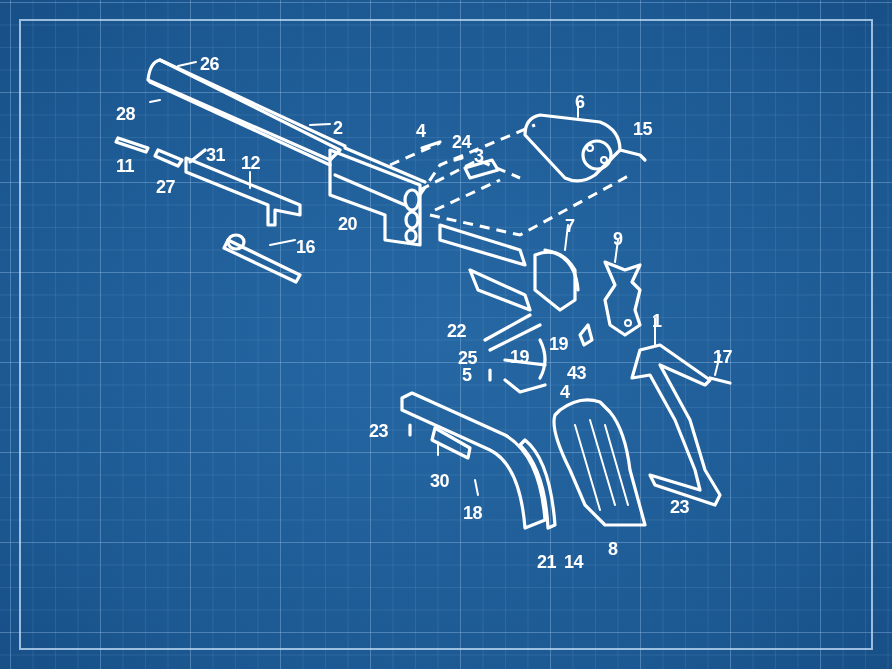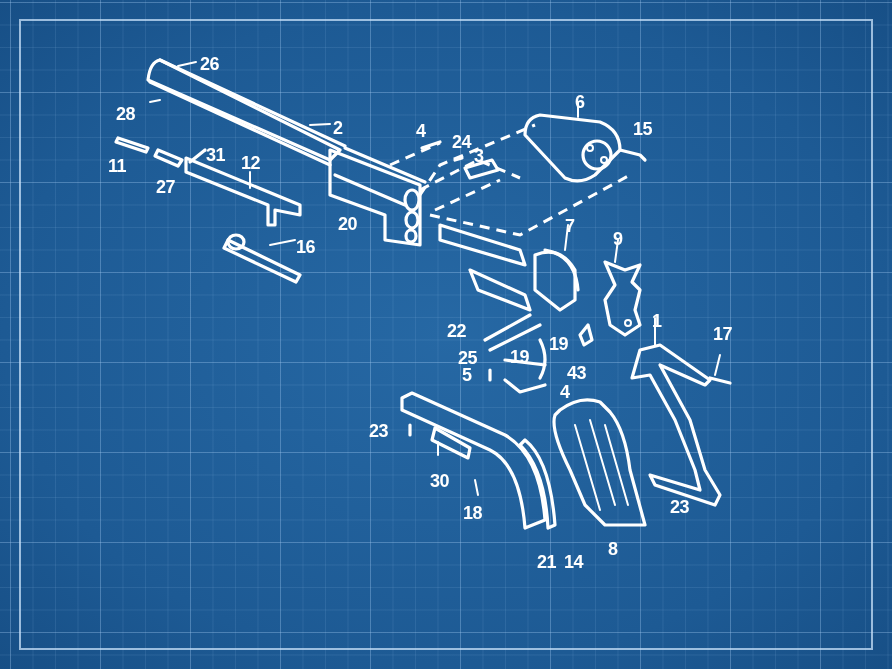--- a/index.html
+++ b/index.html
@@ -131,42 +131,42 @@
       <path class="ln" d="M410,425 L410,435"></path>
       <path class="thin" d="M438,442 L438,455"></path>
       <path class="thin" d="M475,480 L478,495"></path>
     </g>
   </svg>
 
   <div>
     <span class="callout" style="left:200px;top:55px">26</span>
     <span class="callout" style="left:116px;top:105px">28</span>
     <span class="callout" style="left:333px;top:119px">2</span>
-    <span class="callout" style="left:108px;top:157px">11</span>
+    <span class="callout" style="left:116px;top:157px">11</span>
     <span class="callout" style="left:156px;top:178px">27</span>
     <span class="callout" style="left:206px;top:146px">31</span>
     <span class="callout" style="left:241px;top:154px">12</span>
     <span class="callout" style="left:416px;top:122px">4</span>
     <span class="callout" style="left:452px;top:133px">24</span>
     <span class="callout" style="left:474px;top:147px">3</span>
     <span class="callout" style="left:575px;top:93px">6</span>
     <span class="callout" style="left:633px;top:120px">15</span>
     <span class="callout" style="left:338px;top:215px">20</span>
     <span class="callout" style="left:296px;top:238px">16</span>
     <span class="callout" style="left:565px;top:217px">7</span>
     <span class="callout" style="left:613px;top:230px">9</span>
     <span class="callout" style="left:447px;top:322px">22</span>
     <span class="callout" style="left:458px;top:349px">25</span>
     <span class="callout" style="left:510px;top:348px">19</span>
     <span class="callout" style="left:462px;top:366px">5</span>
     <span class="callout" style="left:549px;top:335px">19</span>
     <span class="callout" style="left:567px;top:364px">43</span>
     <span class="callout" style="left:560px;top:383px">4</span>
     <span class="callout" style="left:652px;top:312px">1</span>
-    <span class="callout" style="left:713px;top:325px">17</span>
+    <span class="callout" style="left:713px;top:348px">17</span>
     <span class="callout" style="left:369px;top:422px">23</span>
     <span class="callout" style="left:430px;top:472px">30</span>
     <span class="callout" style="left:463px;top:504px">18</span>
     <span class="callout" style="left:537px;top:553px">21</span>
     <span class="callout" style="left:564px;top:553px">14</span>
     <span class="callout" style="left:608px;top:540px">8</span>
     <span class="callout" style="left:670px;top:498px">23</span>
   </div>
 </div>
 

